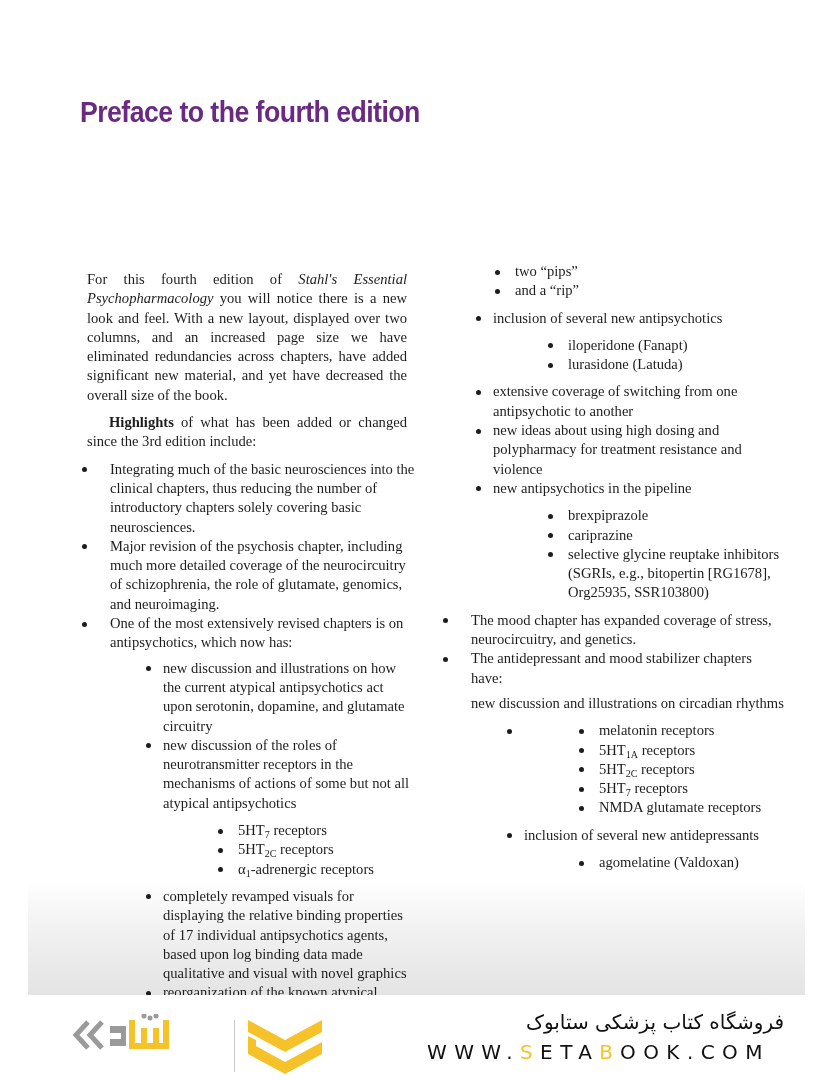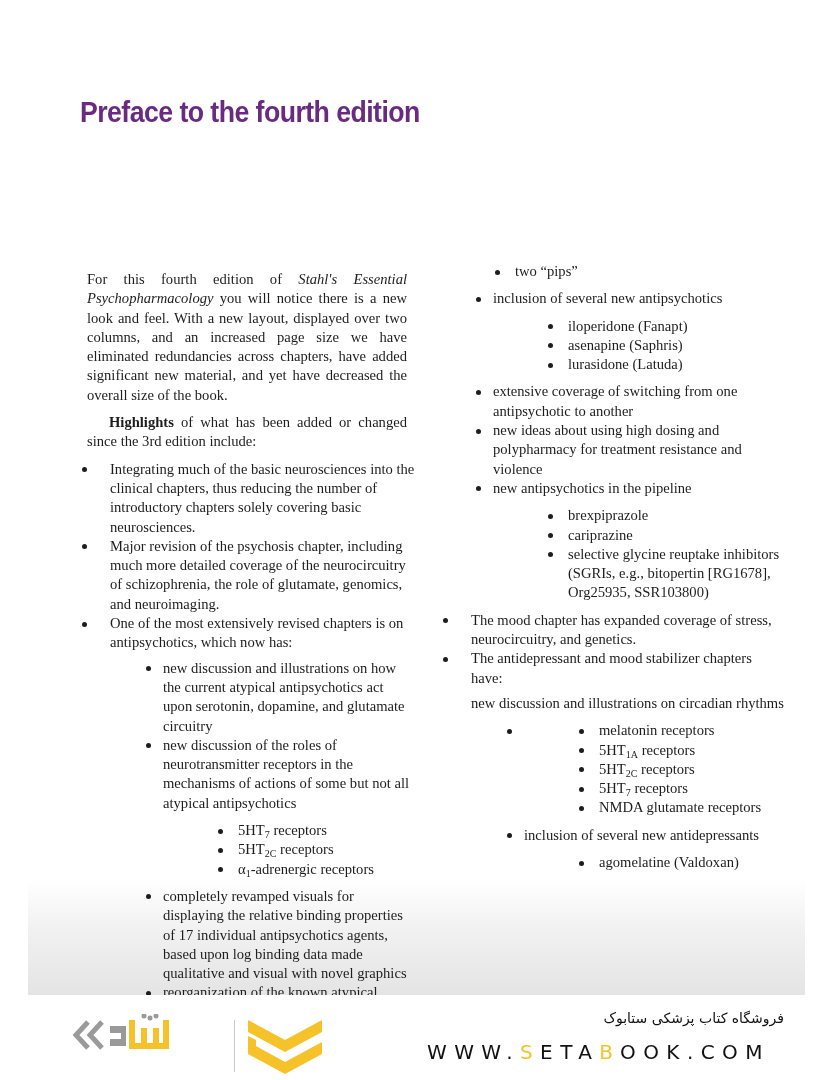--- a/index.html
+++ b/index.html
@@ -43,21 +43,21 @@
   sub { font-size: 10px; vertical-align: -3px; line-height: 0; }
   .footer { position: absolute; left: 0; top: 995px; width: 830px; height: 85px; background: #ffffff; }
   .logo-mark { position: absolute; left: 246px; top: 1018px; }
   .divider { position: absolute; left: 234px; top: 1020px; width: 1px; height: 52px; background: #c8c8c8; }
   .logo-word { position: absolute; left: 66px; top: 1014px; }
   .logo-sub {
     position: absolute; left: 76px; top: 1056px; font-size: 14px; color: #9a9a9a;
     font-family: "DejaVu Sans", sans-serif; direction: rtl; margin-top: 32px;
   }
   .store-name {
-    position: absolute; right: 46px; top: 1010px; font-size: 14px; color: #111;
+    position: absolute; right: 46px; top: 1010px; font-size: 20px; color: #111;
     font-family: "DejaVu Sans", sans-serif; direction: rtl;
   }
   .store-url {
     position: absolute; left: 427px; top: 1040px; font-size: 20px; color: #111;
     font-family: "DejaVu Sans", sans-serif; letter-spacing: 7.4px; font-weight: normal;
   }
   .store-url .hl { color: #f5c22a; }
 </style>
 </head>
 <body>
@@ -93,26 +93,26 @@
   </ul>
 </div>
 
 <div class="col right">
   <ul class="l1" style="margin:0">
     <li style="padding-left:0" class="noblt">
       <ul class="l2" style="margin:0">
         <li style="padding-left:0;">
           <ul class="l3" style="margin-top:0">
             <li>two “pips”</li>
+            <li>and a “rip”</li>
           </ul>
         </li>
         <li><span>inclusion of several new antipsychotics</span>
           <ul class="l3">
             <li>iloperidone (Fanapt)</li>
-            <li>asenapine (Saphris)</li>
             <li>lurasidone (Latuda)</li>
           </ul>
         </li>
         <li>extensive coverage of switching from one antipsychotic to another</li>
         <li>new ideas about using high dosing and polypharmacy for treatment resistance and violence</li>
         <li><span>new antipsychotics in the pipeline</span>
           <ul class="l3">
             <li>brexpiprazole</li>
             <li>cariprazine</li>
             <li>selective glycine reuptake inhibitors (SGRIs, e.g., bitopertin [RG1678], Org25935, SSR103800)</li>

